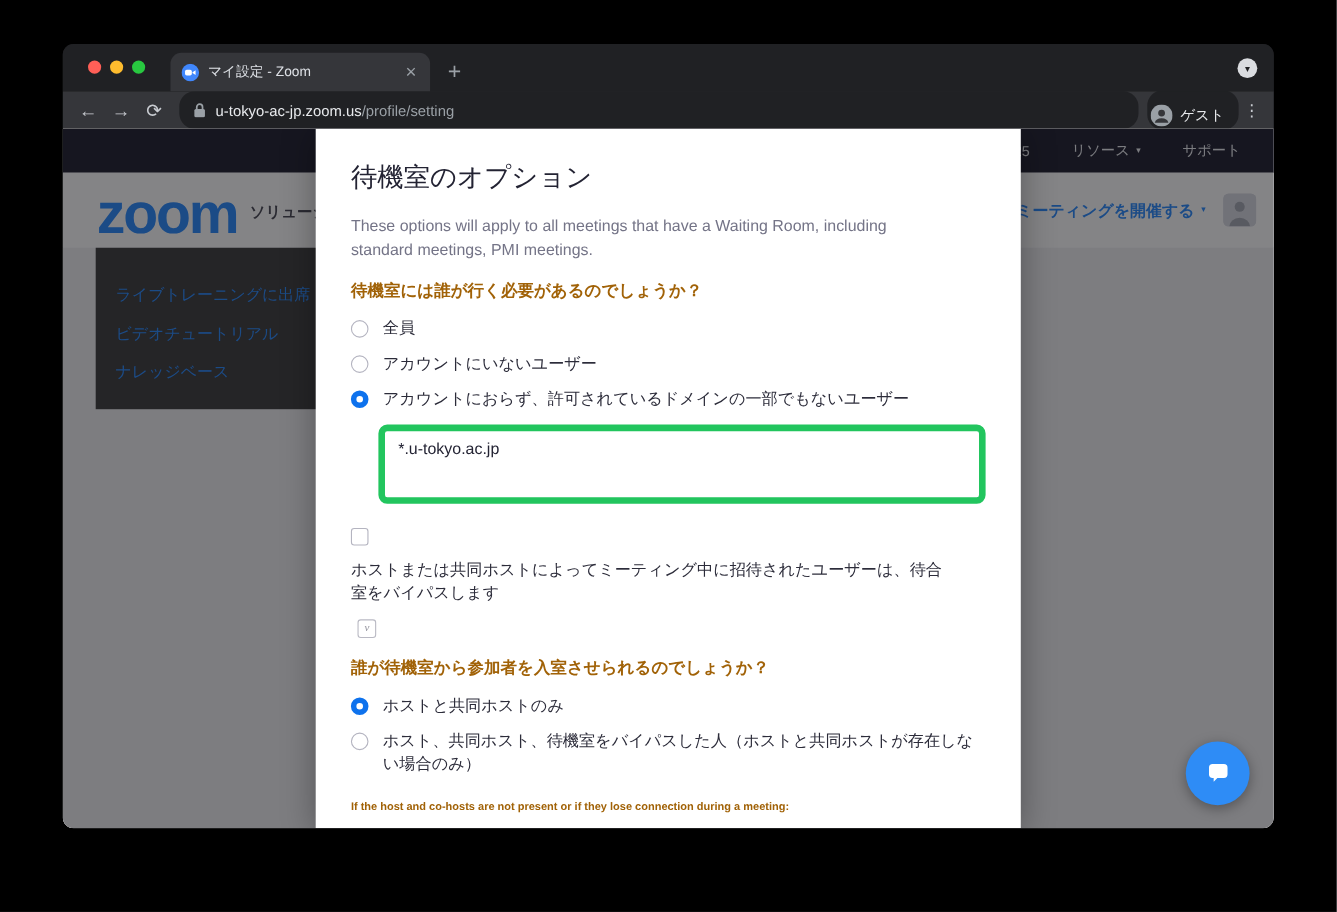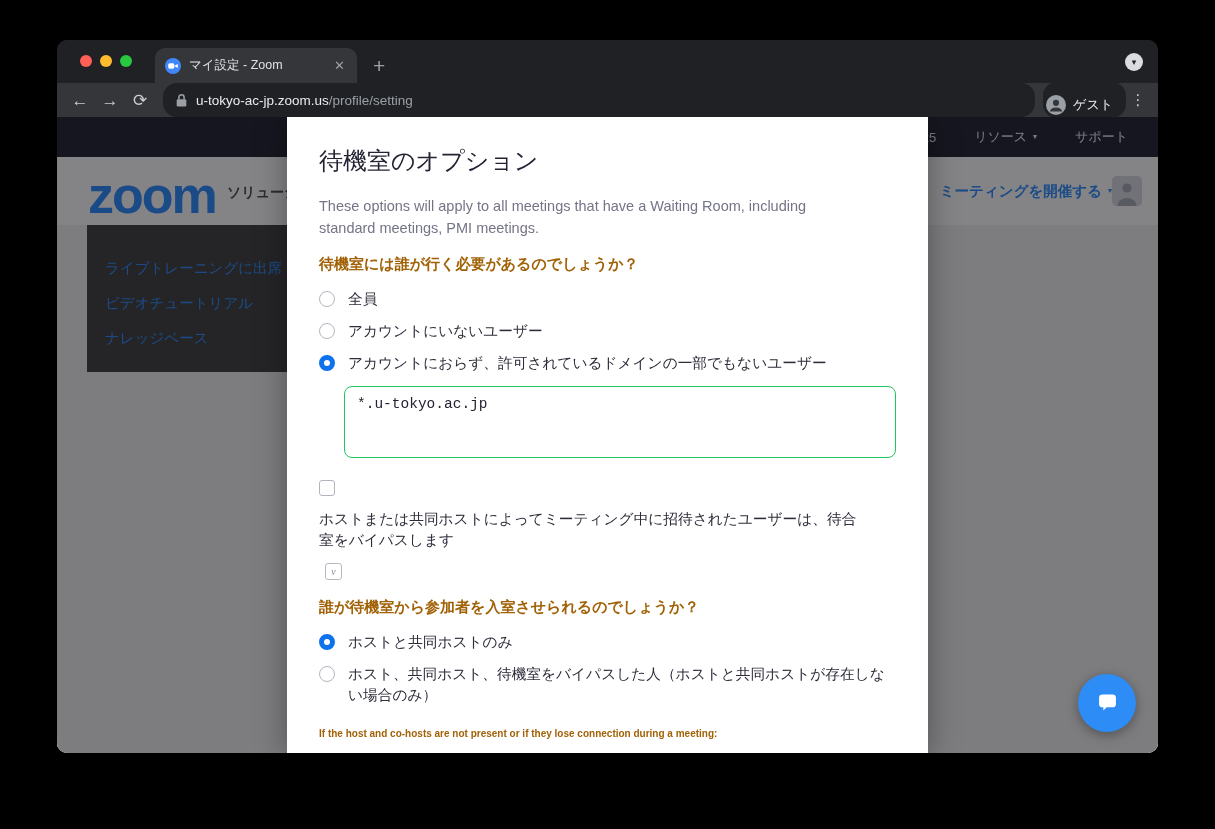--- a/index.html
+++ b/index.html
@@ -9,21 +9,21 @@
     -webkit-font-smoothing:antialiased;
   }
   .window{position:absolute;left:57px;top:40px;width:1101px;height:713px;border-radius:10px;
     overflow:hidden;background:#202124;box-shadow:0 10px 50px rgba(0,0,0,.7);}
 
   
   .tabstrip{height:43px;background:#202124;position:relative;display:flex;align-items:flex-end;}
   .lights{position:absolute;left:23px;top:15px;display:flex;gap:8px;}
   .light{width:12px;height:12px;border-radius:50%;}
   .light.r{background:var(--light-red);} .light.y{background:var(--light-yellow);} .light.g{background:var(--light-green);}
-  .tab{margin-left:98px;width:202px;height:35px;background:#35363a;border-radius:10px 10px 0 0;
+  .tab{margin-left:98px;width:236px;height:35px;background:#35363a;border-radius:10px 10px 0 0;
     display:flex;align-items:center;gap:8px;padding:0 10px;box-sizing:border-box;}
   .favicon{width:16px;height:16px;flex:none;}
   .tab-title{flex:1;font-size:12.5px;color:#dee1e6;white-space:nowrap;overflow:hidden;}
   .tab-close{color:#9aa0a6;font-size:13px;line-height:13px;padding:2px;}
   .newtab{align-self:center;margin-left:16px;margin-top:8px;color:#9aa0a6;font-size:21px;line-height:21px;}
   .strip-chevron{position:absolute;right:15px;top:13px;width:18px;height:18px;border-radius:50%;
     background:#dadce0;color:#202124;display:flex;align-items:center;justify-content:center;font-size:9px;}
 
   
   .toolbar{height:34px;background:#35363a;display:flex;align-items:center;padding:0 8px;}
@@ -39,21 +39,21 @@
 
   
   .viewport{position:relative;height:636px;background:#fff;overflow:hidden;}
   .topnav{height:40px;background:#232333;display:flex;justify-content:flex-end;align-items:center;
     gap:38px;padding-right:30px;font-size:13px;color:#eceef2;}
   .topnav .item{display:flex;align-items:center;gap:6px;}
   .chev{font-size:8px;line-height:8px;}
   .siteheader{height:68px;background:#fff;position:relative;}
   .logo{position:absolute;left:23px;top:8px;font-size:52px;font-weight:bold;color:var(--zoom-blue);letter-spacing:-2px;margin-left:8px;}
   .solutions{position:absolute;left:170px;top:27px;font-size:14px;font-weight:600;color:#4a4a56;white-space:nowrap;}
-  .header-right{position:absolute;right:16px;top:19px;display:flex;align-items:center;}
+  .header-right{position:absolute;right:16px;top:19px;display:flex;align-items:center;gap:16px;}
   .host-link{color:var(--zoom-blue);font-size:14.5px;font-weight:600;display:flex;align-items:center;gap:6px;}
   .avatar{width:30px;height:30px;border-radius:5px;background:#d9dbe3;overflow:hidden;flex:none;}
   .pagebody{height:528px;background:#f0f0f2;}
   .sidepanel{margin-left:30px;width:330px;height:147px;background:#404040;padding:34px 0 0 18px;box-sizing:border-box;}
   .side-link{display:block;margin-bottom:16px;color:var(--zoom-blue);font-size:14.5px;text-decoration:none;}
 
   .overlay{position:absolute;inset:0;background:rgba(10,10,14,0.5);}
 
   
   .modal{position:absolute;left:230px;top:0;width:641px;height:636px;background:#fff;
@@ -63,23 +63,23 @@
   .m-q{margin:16px 0 0;font-size:15px;font-weight:700;color:#a16207;}
   .m-q.en{font-size:10px;margin-top:22px;}
   .opt-row{display:flex;gap:13px;margin-top:11px;align-items:flex-start;}
   .opt-row.first{margin-top:15px;}
   .radio{width:16px;height:16px;border-radius:50%;border:1px solid #b4b4c0;box-sizing:border-box;
     background:#fff;flex:none;margin-top:2px;}
   .radio.on{border:5px solid var(--accent);}
   .cbox{width:16px;height:16px;border-radius:3px;border:1px solid #b4b4c0;box-sizing:border-box;
     background:#fff;flex:none;margin-top:2px;}
   .opt-label{font-size:14.7px;line-height:21px;color:#2c2c3a;max-width:548px;}
-  .domains{display:block;margin:12px 0 0 25px;width:552px;height:72px;border:1px solid #22c55e;
+  .domains{display:block;margin:12px 0 0 25px;width:552px;height:72px;border:6px solid #22c55e;
     border-radius:8px;padding:9px 12px;font-size:14.5px;color:#232333;resize:none;box-sizing:border-box;
-    font-family:Liberation Mono, monospace;outline:none;}
+    font-family:Liberation Sans, sans-serif;outline:none;}
   .cb-group{margin-top:20px;flex-direction:column;}
   .v-badge{margin:12px 0 0 6px;width:15px;height:15px;border:1px solid #b9b9c3;border-radius:3px;
     color:#8a8a95;font-size:10px;font-style:italic;display:flex;align-items:center;justify-content:center;
     font-family:"Liberation Serif","DejaVu Serif",serif;}
   .q2{margin-top:18px;}
   .final-cb{margin-top:14px;}
 
   .chat-fab{position:absolute;left:1021px;top:557px;width:58px;height:58px;border-radius:50%;
     background:var(--fab-blue);display:flex;align-items:center;justify-content:center;
     box-shadow:0 3px 12px rgba(0,0,0,.35);}

